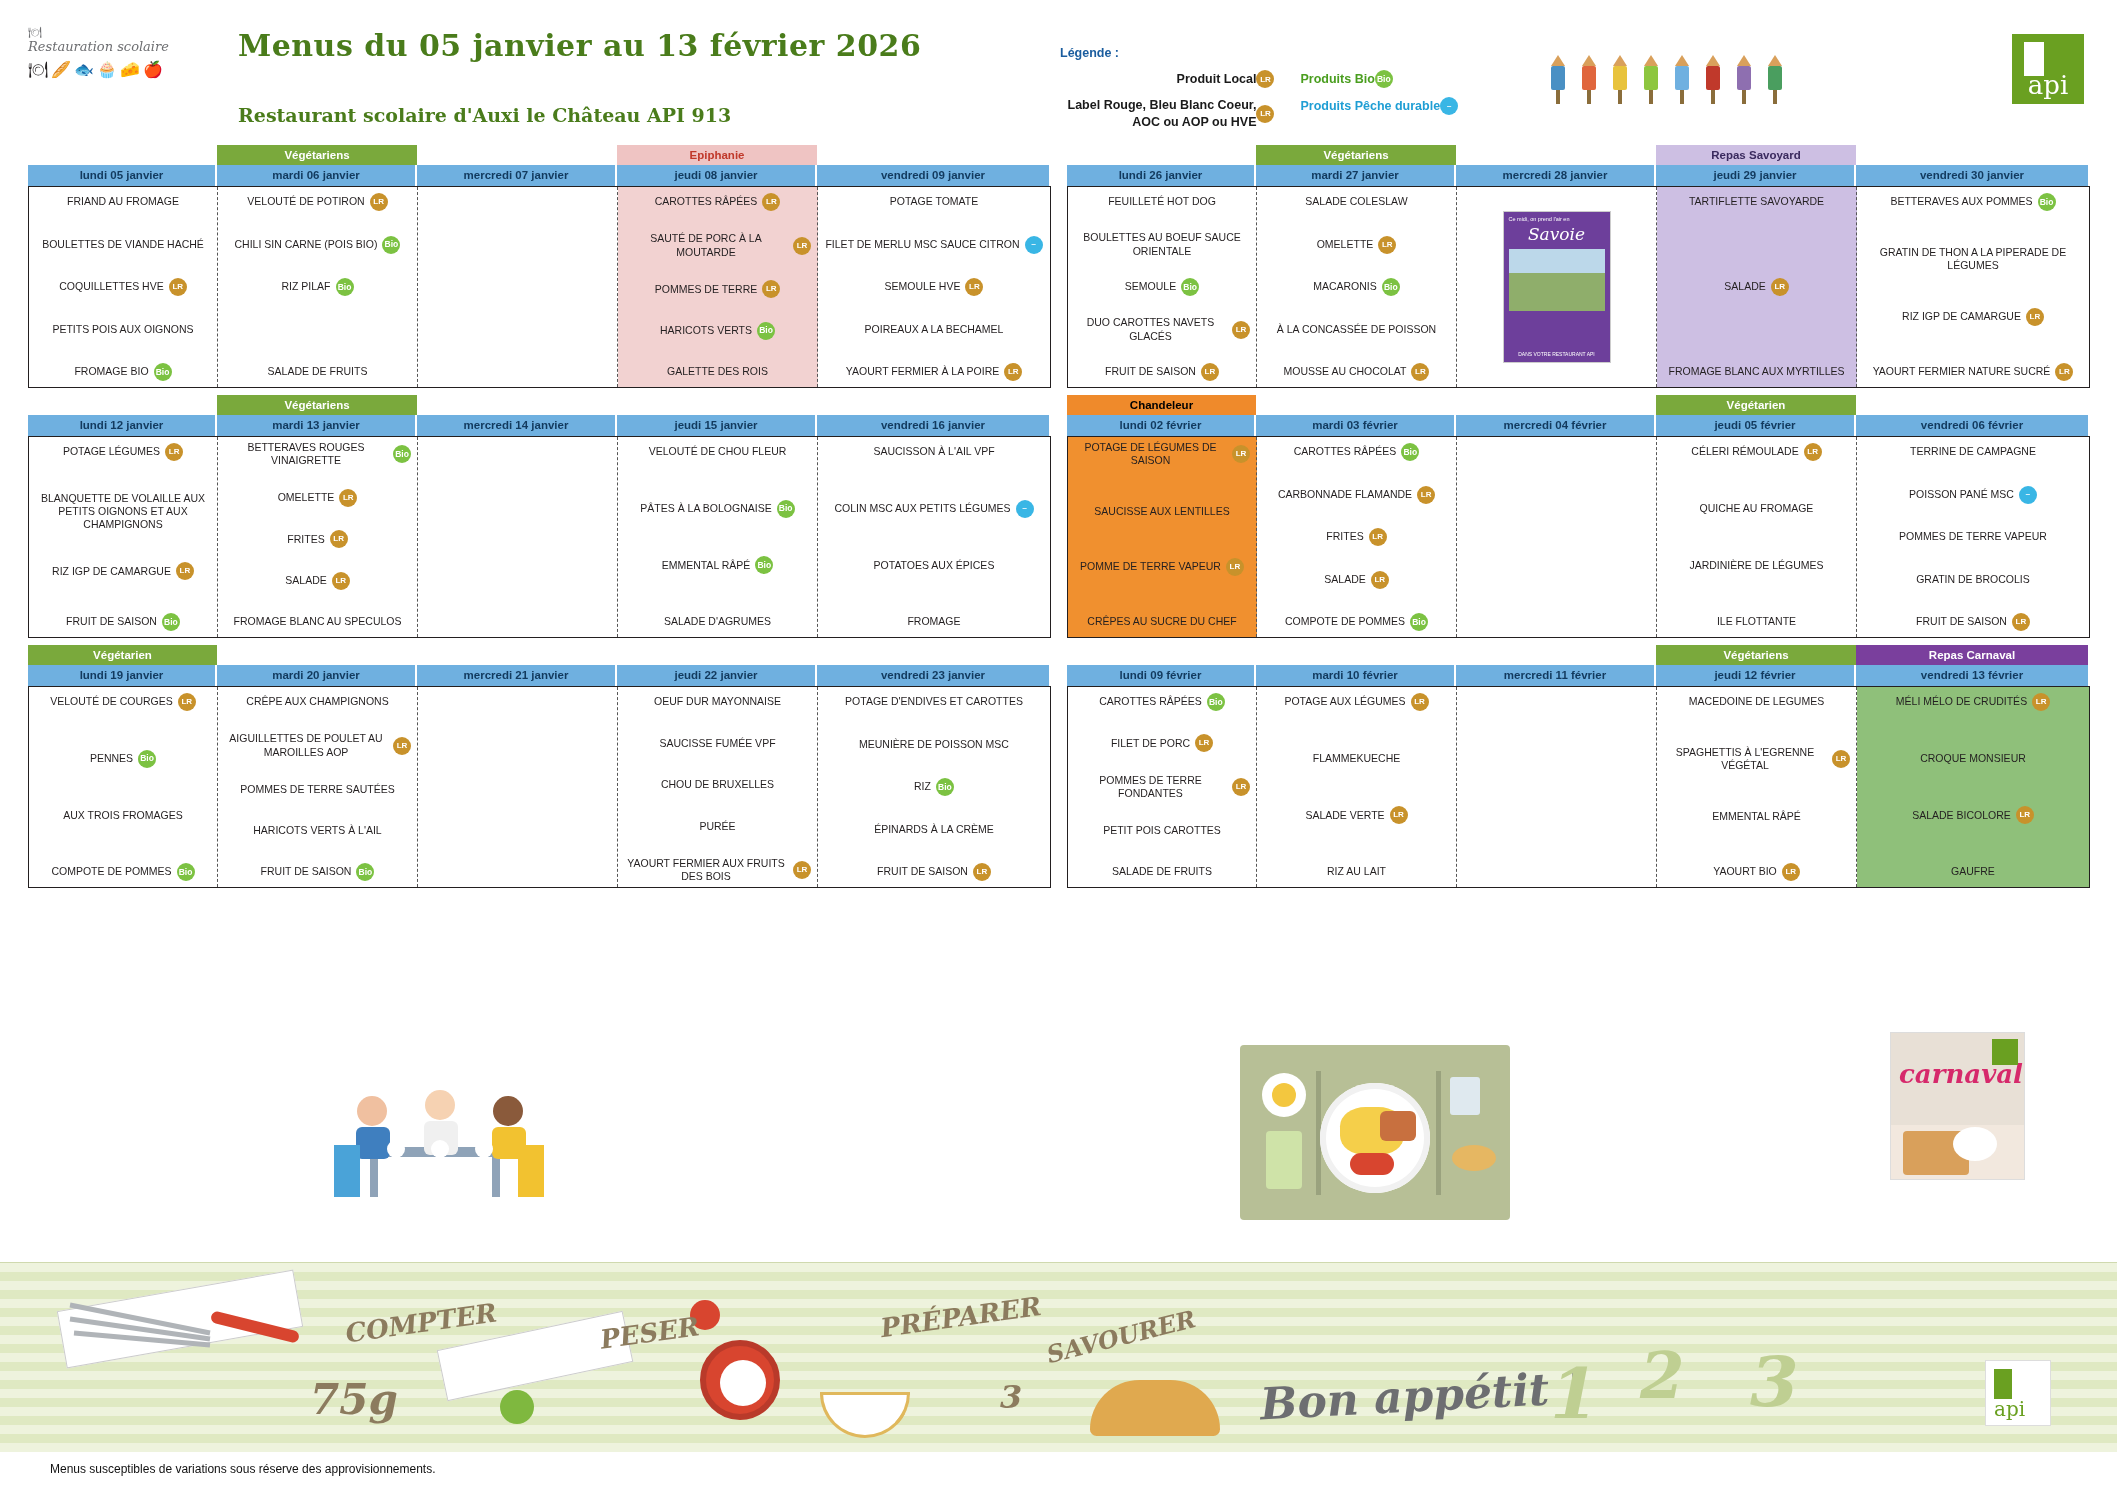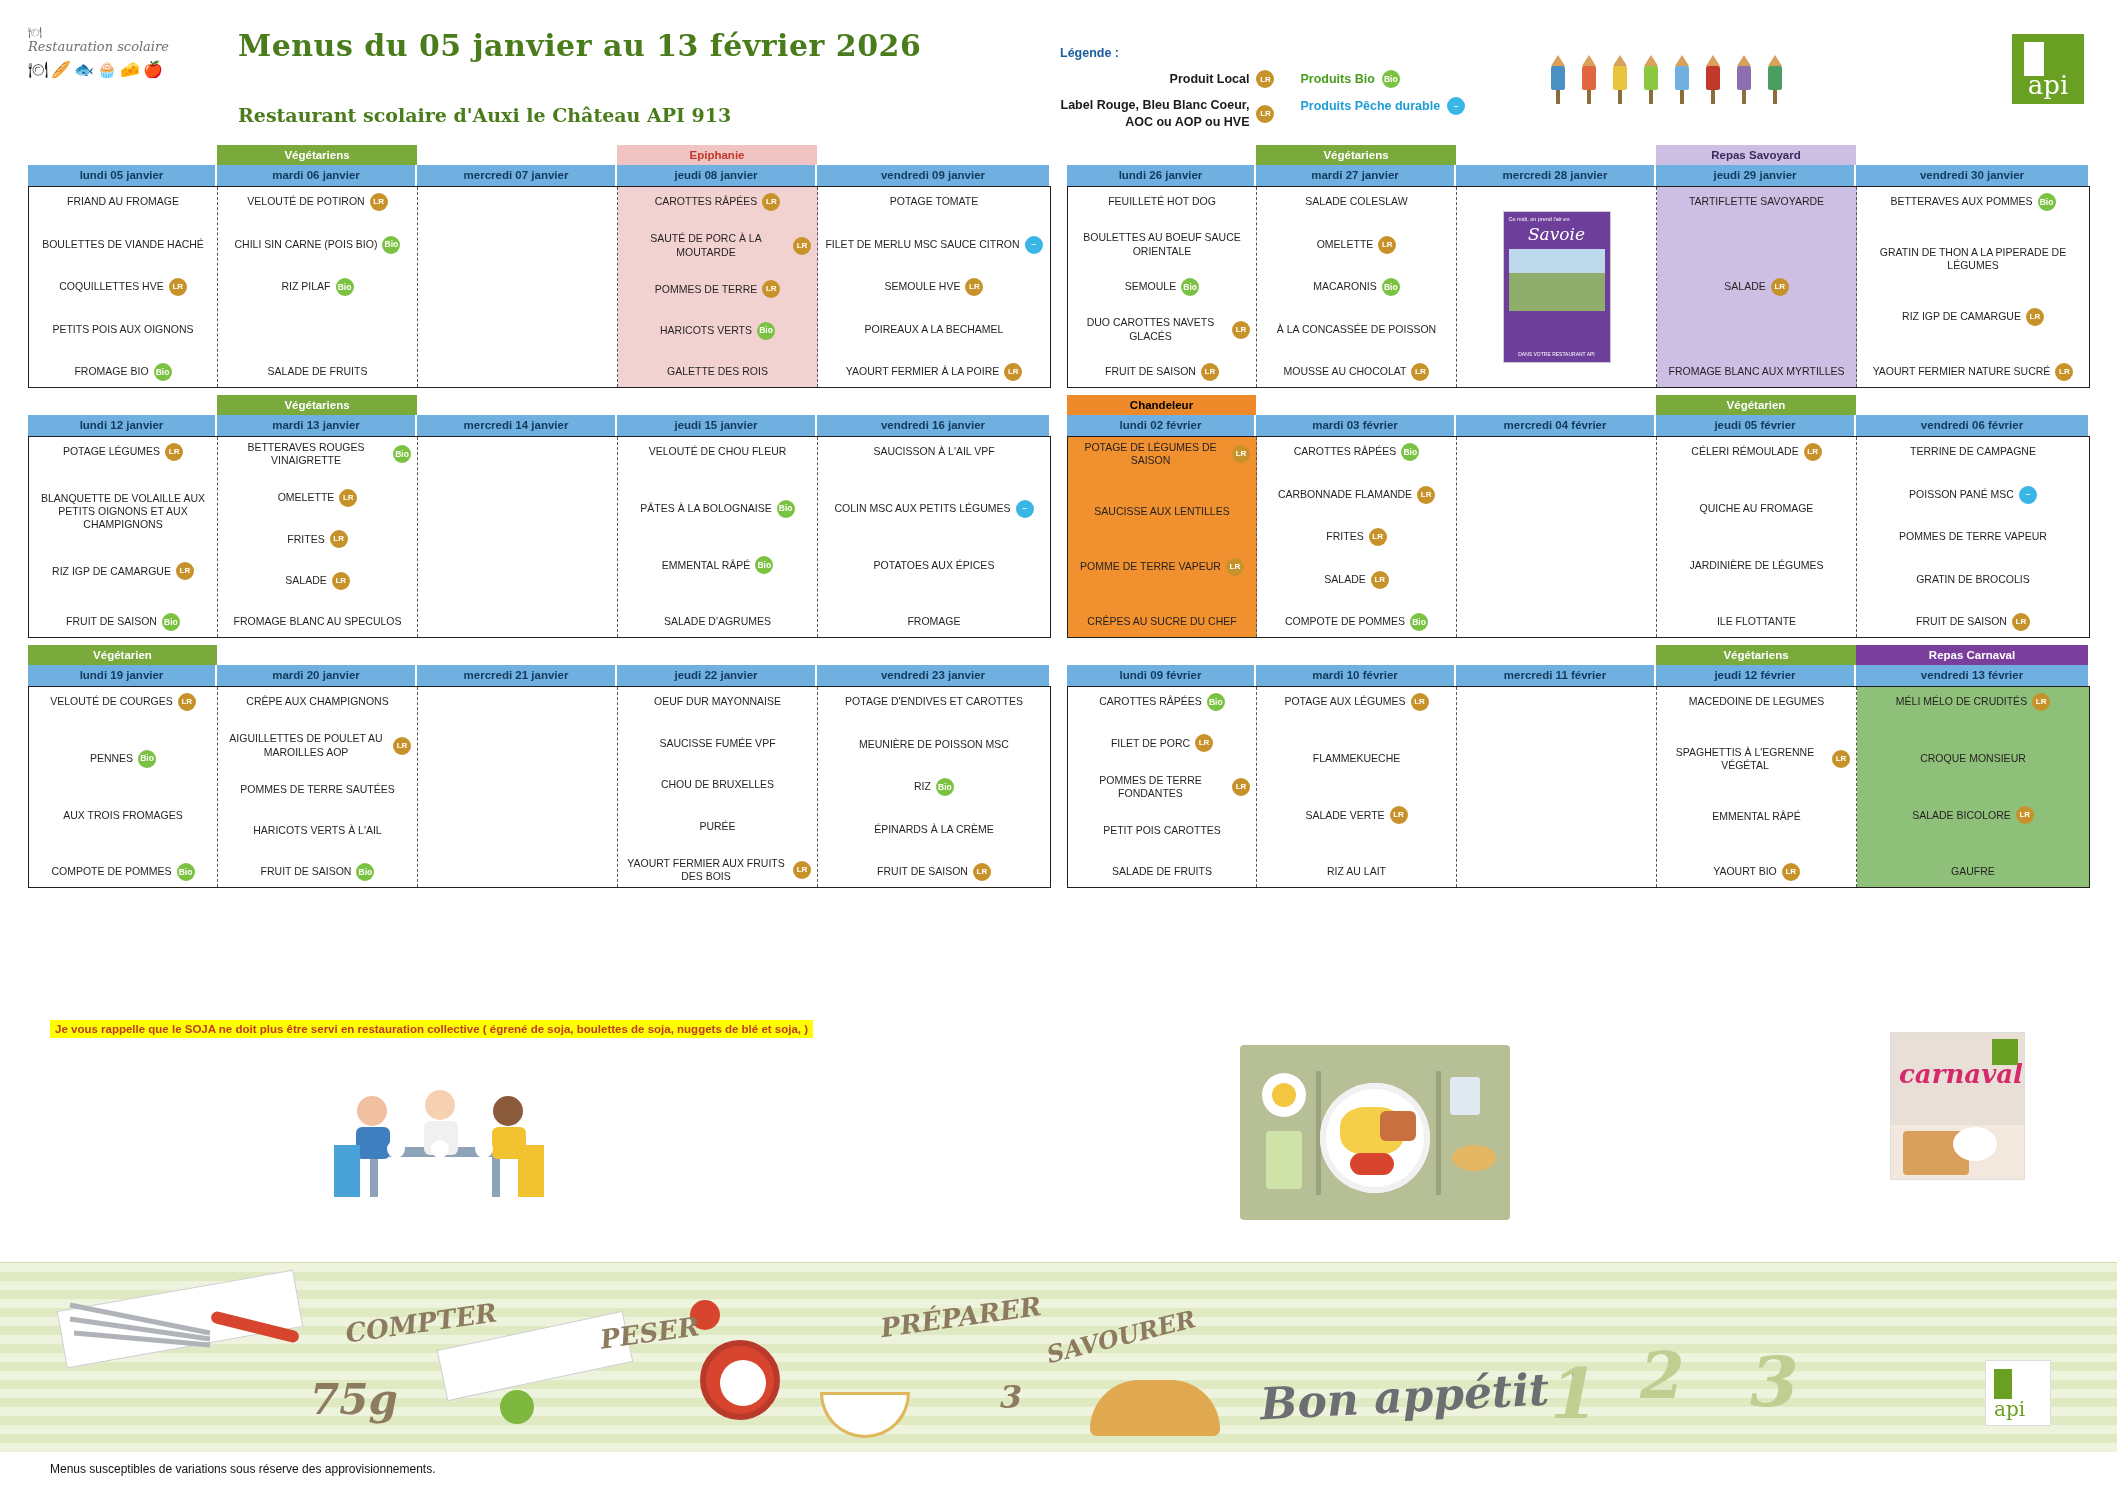--- a/index.html
+++ b/index.html
@@ -29,21 +29,21 @@
   .title-sub {
     position:absolute; left:238px; top:104px;
     font-family:"DejaVu Serif", serif;
     font-size:19px; font-weight:bold; color:#4a7c1b;
   }
 
   .legend { position:absolute; left:1060px; top:46px; width:430px; font-size:12.5px; font-weight:bold;}
   .legend-title { color:#1a5c9e; margin-bottom:10px; }
   .legend-grid { display:flex; gap:26px; }
   .legend-col { display:flex; flex-direction:column; gap:9px; }
-  .legend-row { display:flex; align-items:center; gap:7px; justify-content:flex-end; }
+  .legend-row { display:flex; align-items:center; gap:0; justify-content:flex-end; }
   .legend-row.left { justify-content:flex-start; }
   .lg-local { color:#1a1a1a; text-align:right; line-height:1.35; }
   .lg-bio { color:#4a9e1f; }
   .lg-peche { color:#1f9ed4; }
 
   .badge { display:inline-flex; align-items:center; justify-content:center;
            width:18px; height:18px; border-radius:50%; font-size:8px; color:#fff; font-weight:bold;
            flex:0 0 auto; }
   .badge.local { background:#c8922b; }
   .badge.bio { background:#7cc242; font-size:8.5px; }
@@ -841,21 +841,20 @@
               </div>
               <div class="dish">
                 <span class="txt">GAUFRE</span>
               </div>
             </div>
           </div>
         </div>
       </div>
     </div>
 
-  <div class="notice">Je vous rappelle que le SOJA ne doit plus être servi en restauration collective ( égrené de soja, boulettes de soja, nuggets de blé et soja, )</div>
 
   <div class="kids">
     <svg width="280" height="140" viewBox="0 0 280 140">
       <rect x="60" y="72" width="150" height="10" fill="#8fa3b8"></rect>
       <rect x="70" y="82" width="8" height="40" fill="#8fa3b8"></rect>
       <rect x="192" y="82" width="8" height="40" fill="#8fa3b8"></rect>
       <circle cx="72" cy="36" r="15" fill="#f0c0a0"></circle>
         <rect x="56" y="52" width="34" height="32" rx="6" fill="#3f7fbf"></rect>
       <circle cx="140" cy="30" r="15" fill="#f6d2b2"></circle>
         <rect x="124" y="46" width="34" height="34" rx="6" fill="#f0f0f0"></rect>

